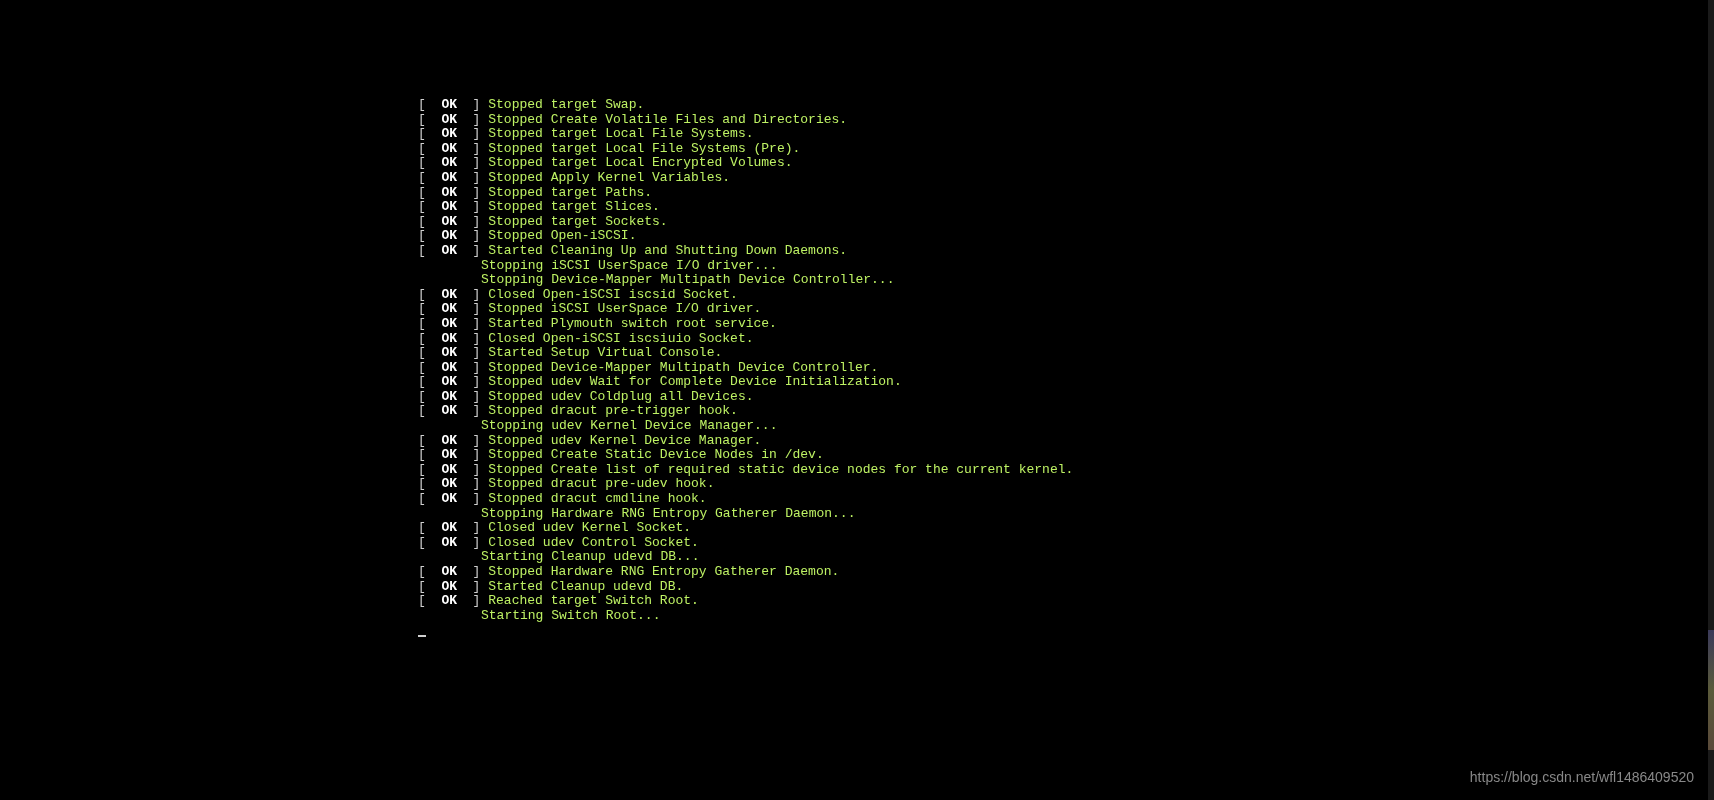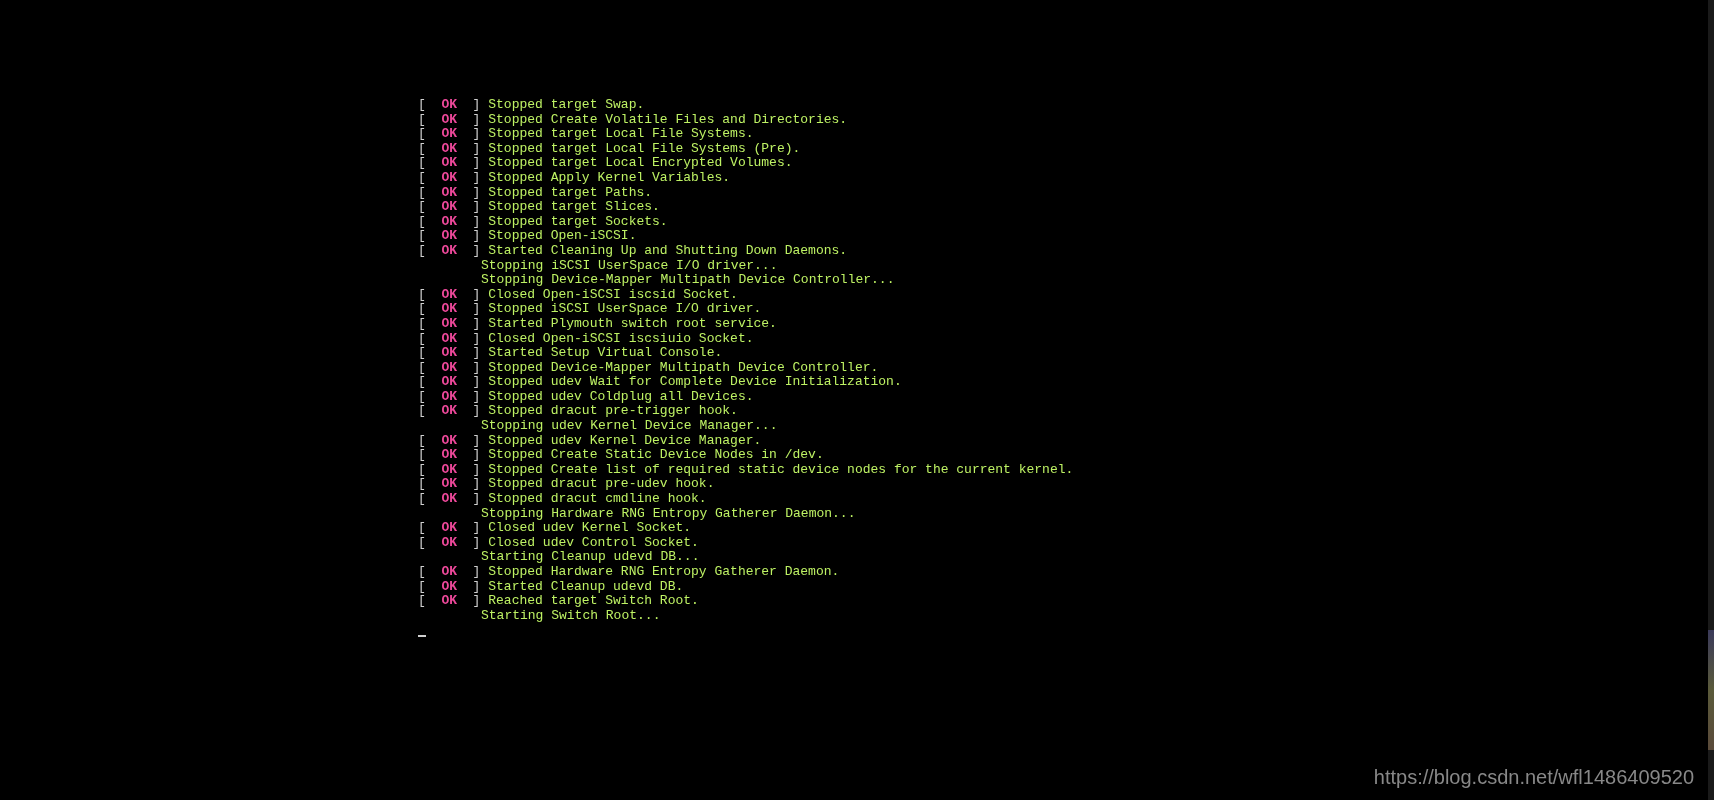--- a/index.html
+++ b/index.html
@@ -24,21 +24,21 @@
       top: 98px;
       white-space: pre;
     }
     .line {
       display: block;
     }
     .bracket {
       color: #d0d0d0;
     }
     .ok {
-      color: #ec4899;
+      color: #ffffff;
       font-weight: bold;
     }
     .msg {
       color: #bef264;
     }
     .indent {
       padding-left: 63px;
     }
     .cursor {
       display: inline-block;
@@ -46,21 +46,21 @@
       height: 2px;
       background: #d0d0d0;
       margin-top: 12px;
     }
     .watermark {
       position: absolute;
       right: 20px;
       bottom: 15px;
       color: #888;
       font-family: Arial, sans-serif;
-      font-size: 20px;
+      font-size: 14px;
     }
     .scrollbar {
       position: absolute;
       right: 0;
       top: 0;
       width: 6px;
       height: 100%;
       background: #1a1a1a;
     }
     .scrollbar-thumb {

